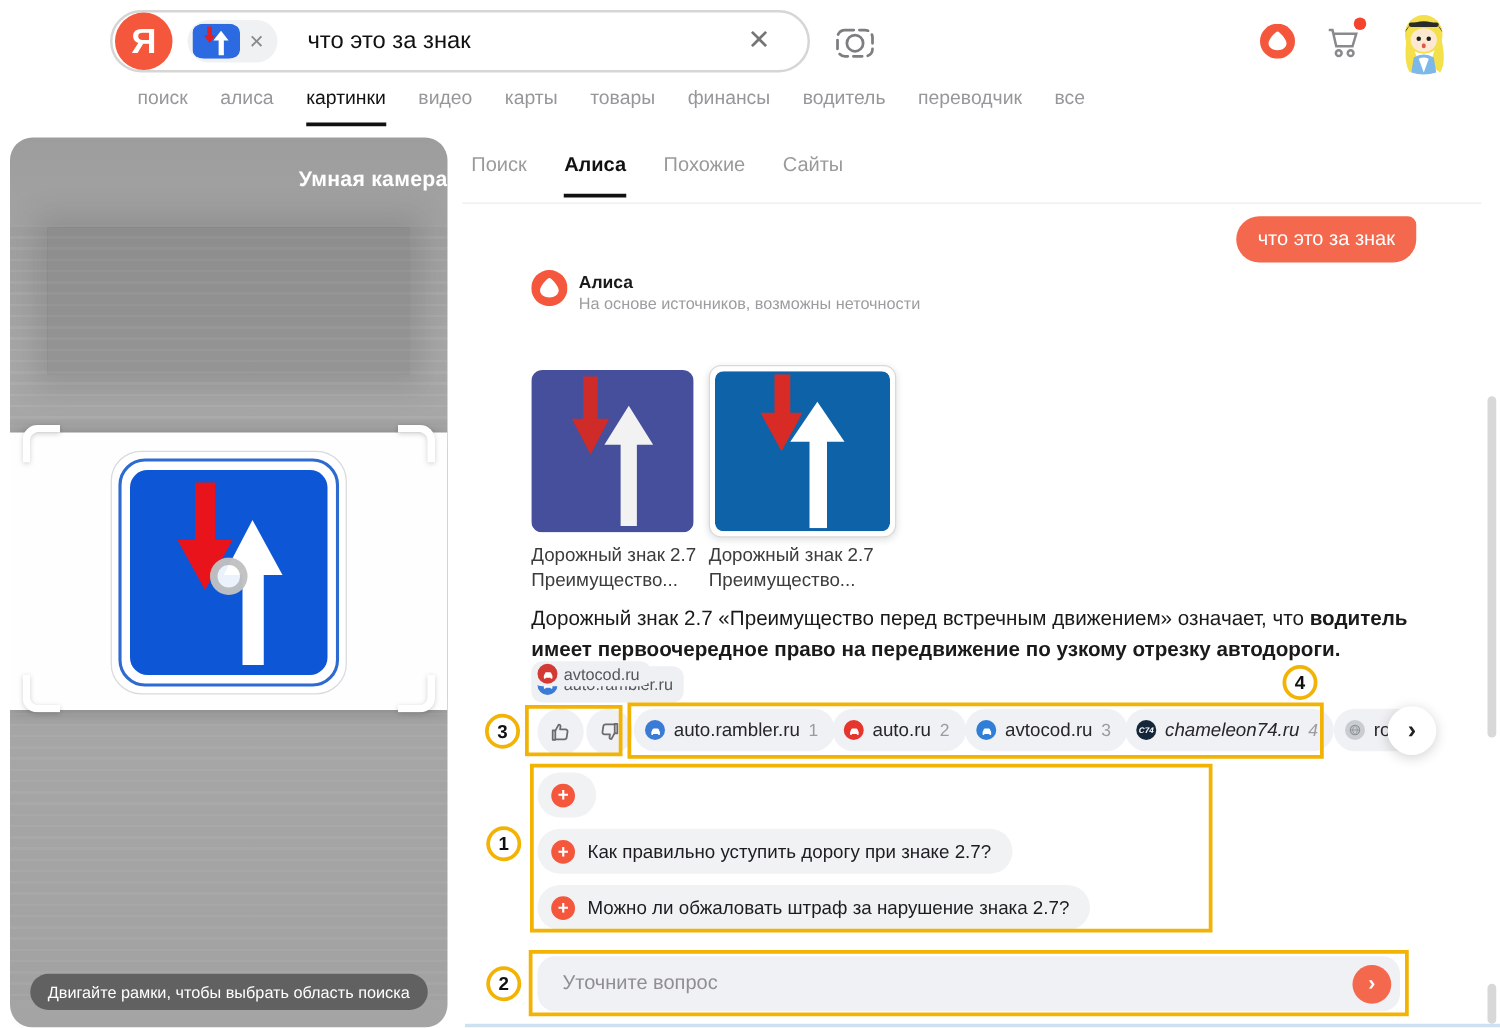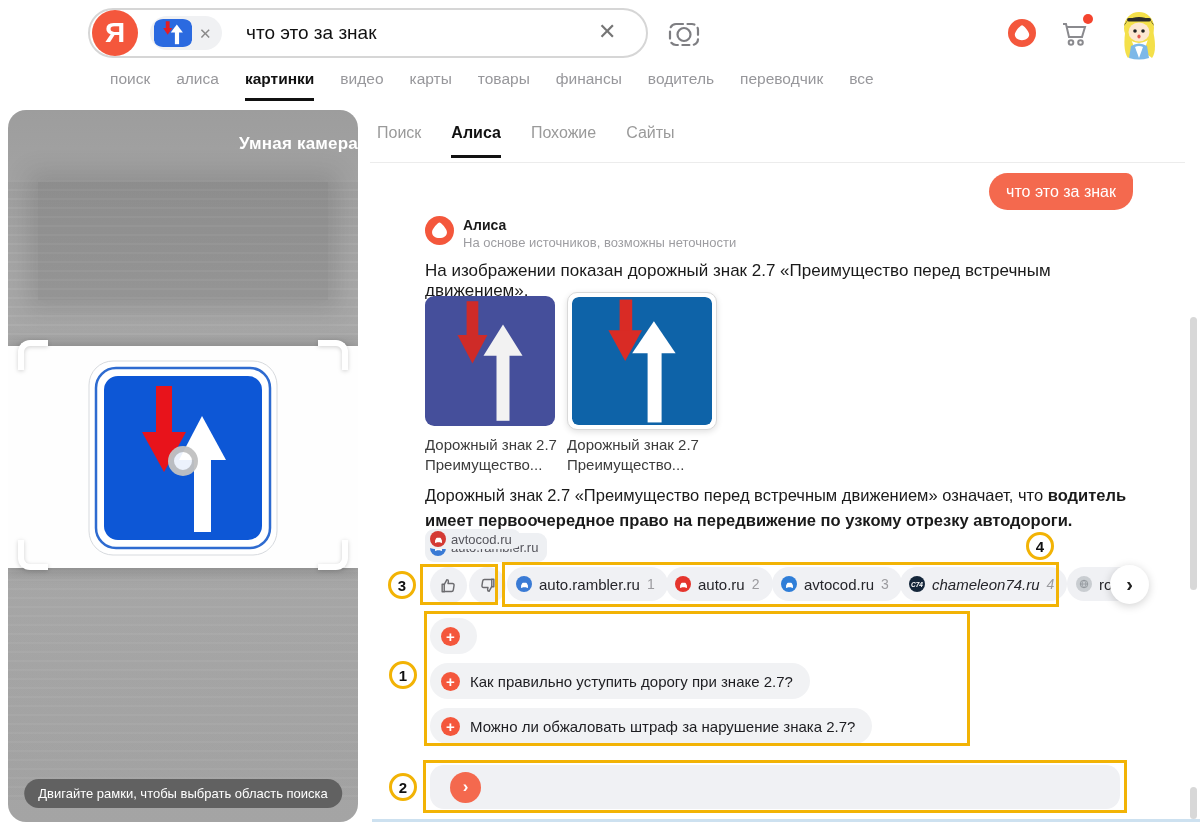--- a/index.html
+++ b/index.html
@@ -29,21 +29,21 @@
     align-items:center; gap:22px; }
   .alisa-ic { width:28px; height:28px; }
   .cart-wrap { position:relative; width:34px; height:34px; }
   .cart-dot { position:absolute; right:-1px; top:-2px; width:10px; height:10px;
     border-radius:50%; background:#f4442e; }
   .avatar { width:50px; height:54px; }
 
   
   .nav-row { left:110px; top:70px; display:flex; gap:26px; font-size:15.5px; color:#97979b; }
   .nav-item { padding-bottom:10px; cursor:pointer; }
-  .nav-item.active { color:#111; font-weight:bold; border-bottom:3px solid #111; }
+  .nav-item.active { color:#111; font-weight:normal; border-bottom:3px solid #111; }
 
   
   .camera-panel { left:8px; top:110px; width:350px; height:712px; border-radius:18px;
     overflow:hidden; background:linear-gradient(#9d9d9d,#ababab 25%,#a8a8a8 70%,#a4a4a4); }
   .cam-title { position:absolute; top:24px; width:100%; text-align:right;
     color:#fff; font-weight:bold; font-size:17px; letter-spacing:.2px; }
   .cam-dark { position:absolute; left:30px; top:72px; width:290px; height:118px;
     background:rgba(50,50,50,.16); box-shadow:0 0 22px 10px rgba(50,50,50,.16); }
   .cam-stripes { position:absolute; left:0; width:100%; opacity:.45;
     background:repeating-linear-gradient(180deg, rgba(255,255,255,.06) 0 2px, rgba(0,0,0,.05) 2px 9px); }
@@ -241,21 +241,20 @@
 
   <div class="bubble">что это за знак</div>
 
   <svg class="al-avatar" viewBox="0 0 28 28">
     <circle cx="14" cy="14" r="14" fill="#f4573c"></circle>
     <path d="M14 6.2c1.5 0 7.2 6.1 7.2 9.4 0 3.4-3.2 5.6-7.2 5.6s-7.2-2.2-7.2-5.6c0-3.3 5.7-9.4 7.2-9.4z" fill="#fff"></path>
   </svg>
   <div class="al-name">Алиса</div>
   <div class="al-disc">На основе источников, возможны неточности</div>
 
-  <div class="para1">На изображении показан дорожный знак 2.7 «Преимущество перед встречным движением».</div>
 
   <div class="sign-img1">
     <svg width="130" height="130" viewBox="0 0 100 100">
       <rect x="0" y="0" width="100" height="100" rx="7" fill="#454f9b"></rect>
       <rect x="32" y="4" width="9" height="28" fill="#cf2b28"></rect>
       <polygon points="25,30 48,30 36.5,52" fill="#cf2b28"></polygon>
       <rect x="55" y="42" width="10" height="54" fill="#f2f2f2"></rect>
       <polygon points="45,46 75,46 60,22" fill="#f2f2f2"></polygon>
     </svg>
   </div>
@@ -358,20 +357,21 @@
   <div class="q-pill" style="top:553px;">
     <span class="plus-ic">+</span>
     <span>Как правильно уступить дорогу при знаке 2.7?</span>
   </div>
   <div class="q-pill" style="top:598px;">
     <span class="plus-ic">+</span>
     <span>Можно ли обжаловать штраф за нарушение знака 2.7?</span>
   </div>
 
   <div class="ask-bar">
+    <input class="ask-input" placeholder="Уточните вопрос" style="">
     <div class="send-btn">›</div>
   </div>
 </div>
 
 <div class="ann-box" style="left:420px; top:564px; width:78px; height:41px;"></div>
 <div class="ann-box" style="left:502px; top:562px; width:557px; height:45px;"></div>
 <div class="ann-box" style="left:424px; top:611px; width:546px; height:135px;"></div>
 <div class="ann-box" style="left:423px; top:760px; width:704px; height:53px;"></div>
 <div class="ann-num" style="left:388px; top:571px;">3</div>
 <div class="ann-num" style="left:389px; top:661px;">1</div>

